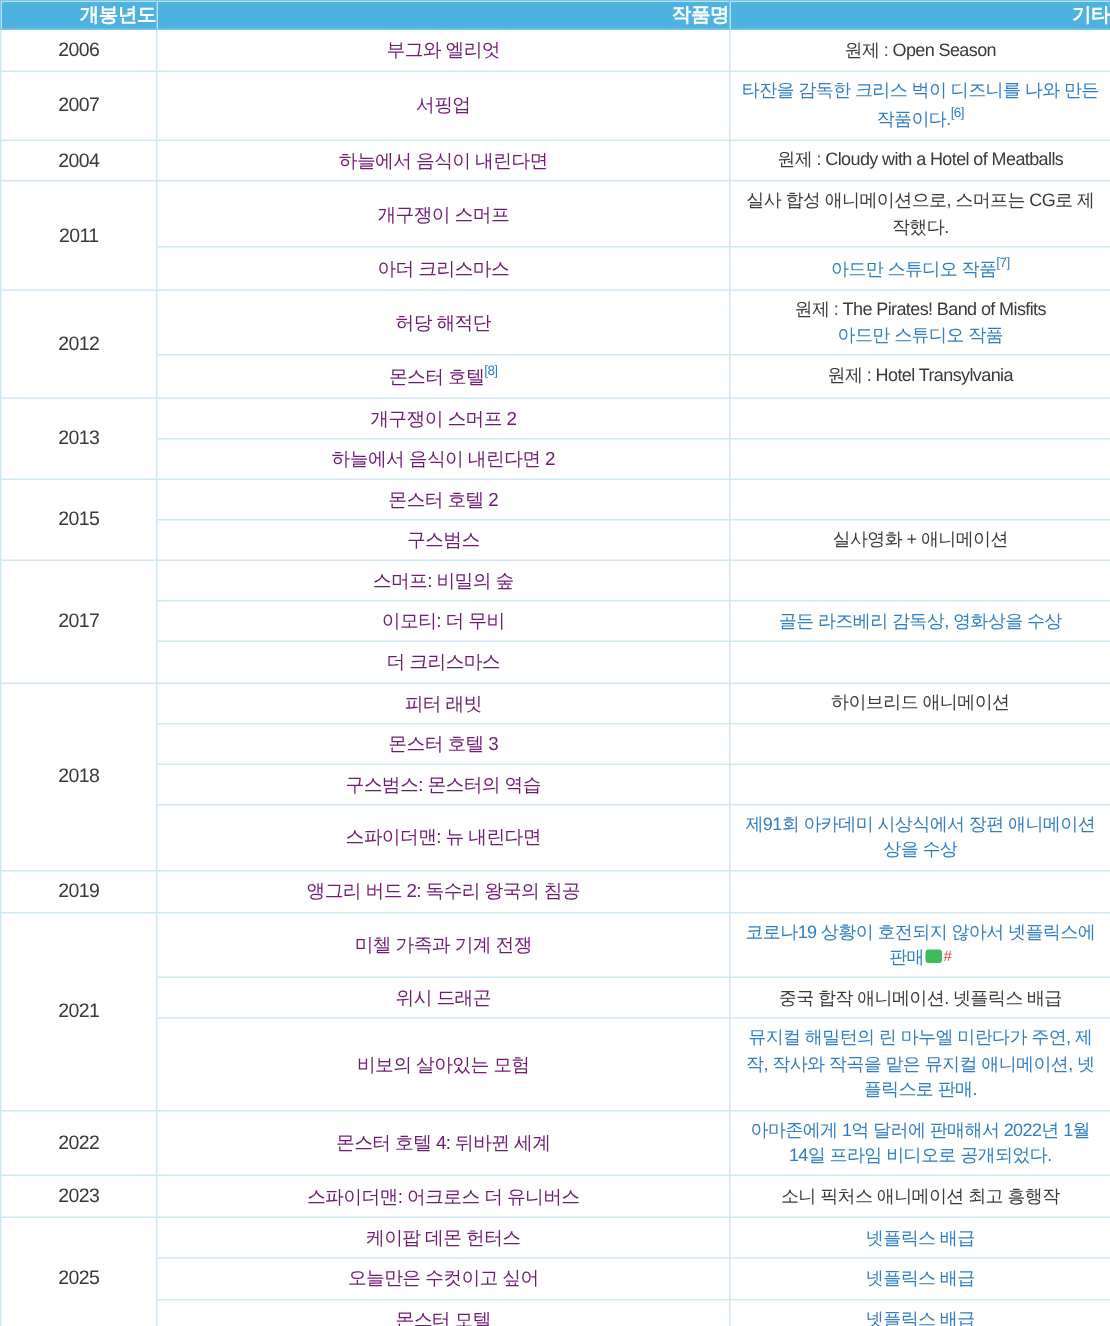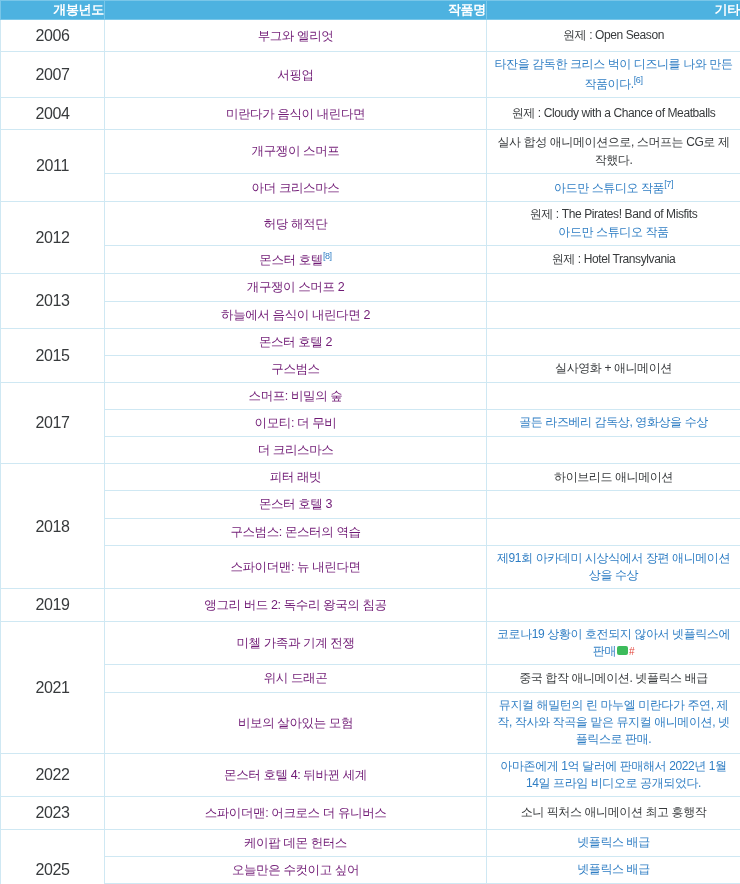--- a/index.html
+++ b/index.html
@@ -42,21 +42,21 @@
   tbody td {
     border: 1px solid #cfe8f3;
     text-align: center;
     vertical-align: middle;
     padding: 4px 6px;
     line-height: 1.45;
     letter-spacing: -0.4px;
   }
   td.year {
     color: #373a3c;
-    font-size: 16px;
+    font-size: 13px;
     margin-top: 43px;
   }
   td.title {
     color: #2f7ec4;
   }
   td.title .lk {
     color: #701a75;
   }
   td.note {
     font-size: 12px;
@@ -108,22 +108,22 @@
           <td class="title"><span class="lk">부그와 엘리엇</span></td>
           <td class="note"><span class="">원제 : Open Season</span></td>
         </tr>
         <tr>
           <td class="year" rowspan="1">2007</td>
           <td class="title"><span class="lk">서핑업</span></td>
           <td class="note"><span class="lk">타잔을 감독한 크리스 벅이 디즈니를 나와 만든 작품이다.</span><span class="sup">[6]</span></td>
         </tr>
         <tr>
           <td class="year" rowspan="1">2004</td>
-          <td class="title"><span class="lk">미란다가 음식이 내린다면</span></td>
-          <td class="note"><span class="">원제 : Cloudy with a Chance of Meatballs</span></td>
+          <td class="title"><span class="lk">하늘에서 음식이 내린다면</span></td>
+          <td class="note"><span class="">원제 : Cloudy with a Hotel of Meatballs</span></td>
         </tr>
         <tr>
           <td class="year" rowspan="2">2011</td>
           <td class="title"><span class="lk">개구쟁이 스머프</span></td>
           <td class="note"><span class="">실사 합성 애니메이션으로, 스머프는 CG로 제작했다.</span></td>
         </tr>
         <tr>
           <td class="title"><span class="lk">아더 크리스마스</span></td>
           <td class="note"><span class="lk">아드만 스튜디오 작품</span><span class="sup">[7]</span></td>
         </tr>

